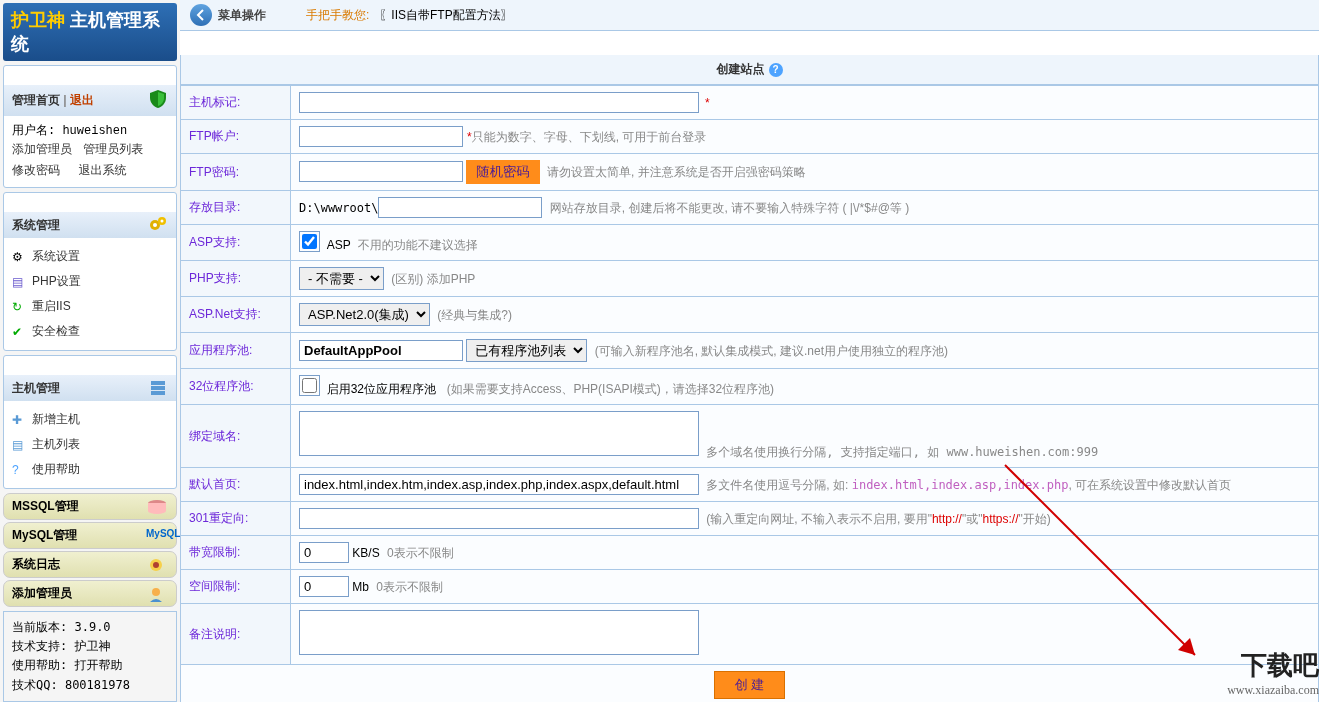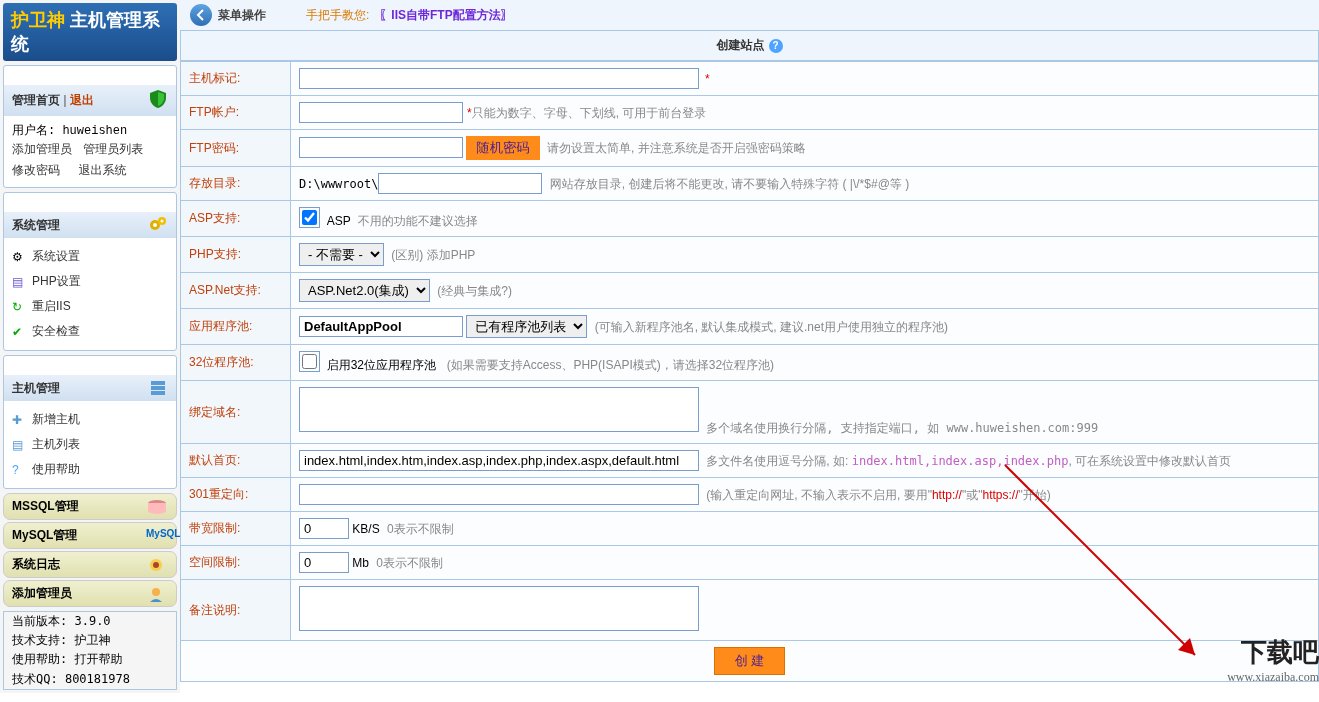--- a/index.html
+++ b/index.html
@@ -11,32 +11,32 @@
 .panel { border: 1px solid #aac8e6; margin-bottom: 4px; border-radius: 3px; background: #fff; }
 .panel-head { background: linear-gradient(#e8f0fa, #d0e0f0); padding: 4px 8px; font-size: 12px; font-weight: bold; color: #333; display: flex; align-items: center; justify-content: space-between; margin-top: 19px; }
 .panel-head .hicon { width: 20px; height: 18px; }
 .panel-body { padding: 6px 8px; }
 .panel-body a, .menu-link { color: #333; text-decoration: none; display: inline-block; margin: 2px 4px 2px 0; }
 .menu-row { display: flex; align-items: center; padding: 2px 0; }
 .menu-row .micon { width: 16px; height: 14px; margin-right: 4px; display: inline-block; }
 .shield { color: #0a0; }
 .section-bar { background: linear-gradient(#f0f0d0, #e0e0b0); padding: 4px 8px; font-weight: bold; display: flex; justify-content: space-between; align-items: center; border: 1px solid #ccc; border-radius: 7px; margin-bottom: 2px; }
 .mini-icon { width: 22px; height: 16px; }
-.info-block { border: 1px solid #aac8e6; padding: 0 8px; font-family: monospace; font-size: 12px; line-height: 1.6; }
+.info-block { border: 1px solid #aac8e6; padding: 6px 8px; font-family: monospace; font-size: 12px; line-height: 1.6; }
 .main { flex: 1; }
 .topbar { display: flex; align-items: center; padding: 4px 10px; border-bottom: 1px solid #aac8e6; background: #eef5fc; }
 .back-btn { width: 22px; height: 22px; border-radius: 50%; background: linear-gradient(#5fa3e0,#2e6fb5); color: #fff; display: flex; align-items: center; justify-content: center; font-size: 14px; margin-right: 6px; }
 .topbar .menu-op { font-weight: bold; color: #444; margin-right: 40px; }
 .topbar .tip { color: #d97a00; }
-.topbar .tip .bracket { color: #6d28d9; font-weight: bold; }
-.title-row { background: #eef5fc; text-align: center; padding: 6px; border: 1px solid #aac8e6; border-top: none; font-weight: bold; color: #333; display: flex; align-items: center; justify-content: center; gap: 4px; }
+.topbar .tip .bracket { color: #000000; }
+.title-row { background: #eef5fc; text-align: center; padding: 6px; border: 1px solid #aac8e6; border-top: none; font-weight: bold; color: #333; display: flex; align-items: center; justify-content: center; gap: 4px; margin-top: 24px; }
 .help-icon { width: 14px; height: 14px; border-radius: 50%; background: #4da3ff; color: #fff; font-size: 10px; display: flex; align-items: center; justify-content: center; }
 table.form { width: 100%; border-collapse: collapse; }
 table.form td { border: 1px solid #aac8e6; padding: 6px 8px; vertical-align: middle; background: #fbfdff; }
-table.form td.label { width: 110px; background: #f2f7fc; color: #c2410c; }
+table.form td.label { width: 110px; background: #f2f7fc; color: #6d28d9; }
 input[type=text], textarea, select { border: 1px solid #7a9ec9; padding: 2px 4px; font-family: inherit; font-size: 13px; }
 input[type=text].wide { width: 400px; }
 input[type=text].mid { width: 164px; font-weight: bold; }
 input[type=text].small { width: 50px; }
 textarea { width: 400px; height: 45px; resize: none; }
 .star { color: #d00; margin-left: 6px; }
 .hint { color: #888; margin-left: 4px; }
 .hint .red { color: #d00; }
 .hint .code { color: #c060c0; font-family: monospace; }
 .btn-orange { background: #ff8c1a; color: #4c1d95; border: none; padding: 3px 10px; cursor: pointer; }

